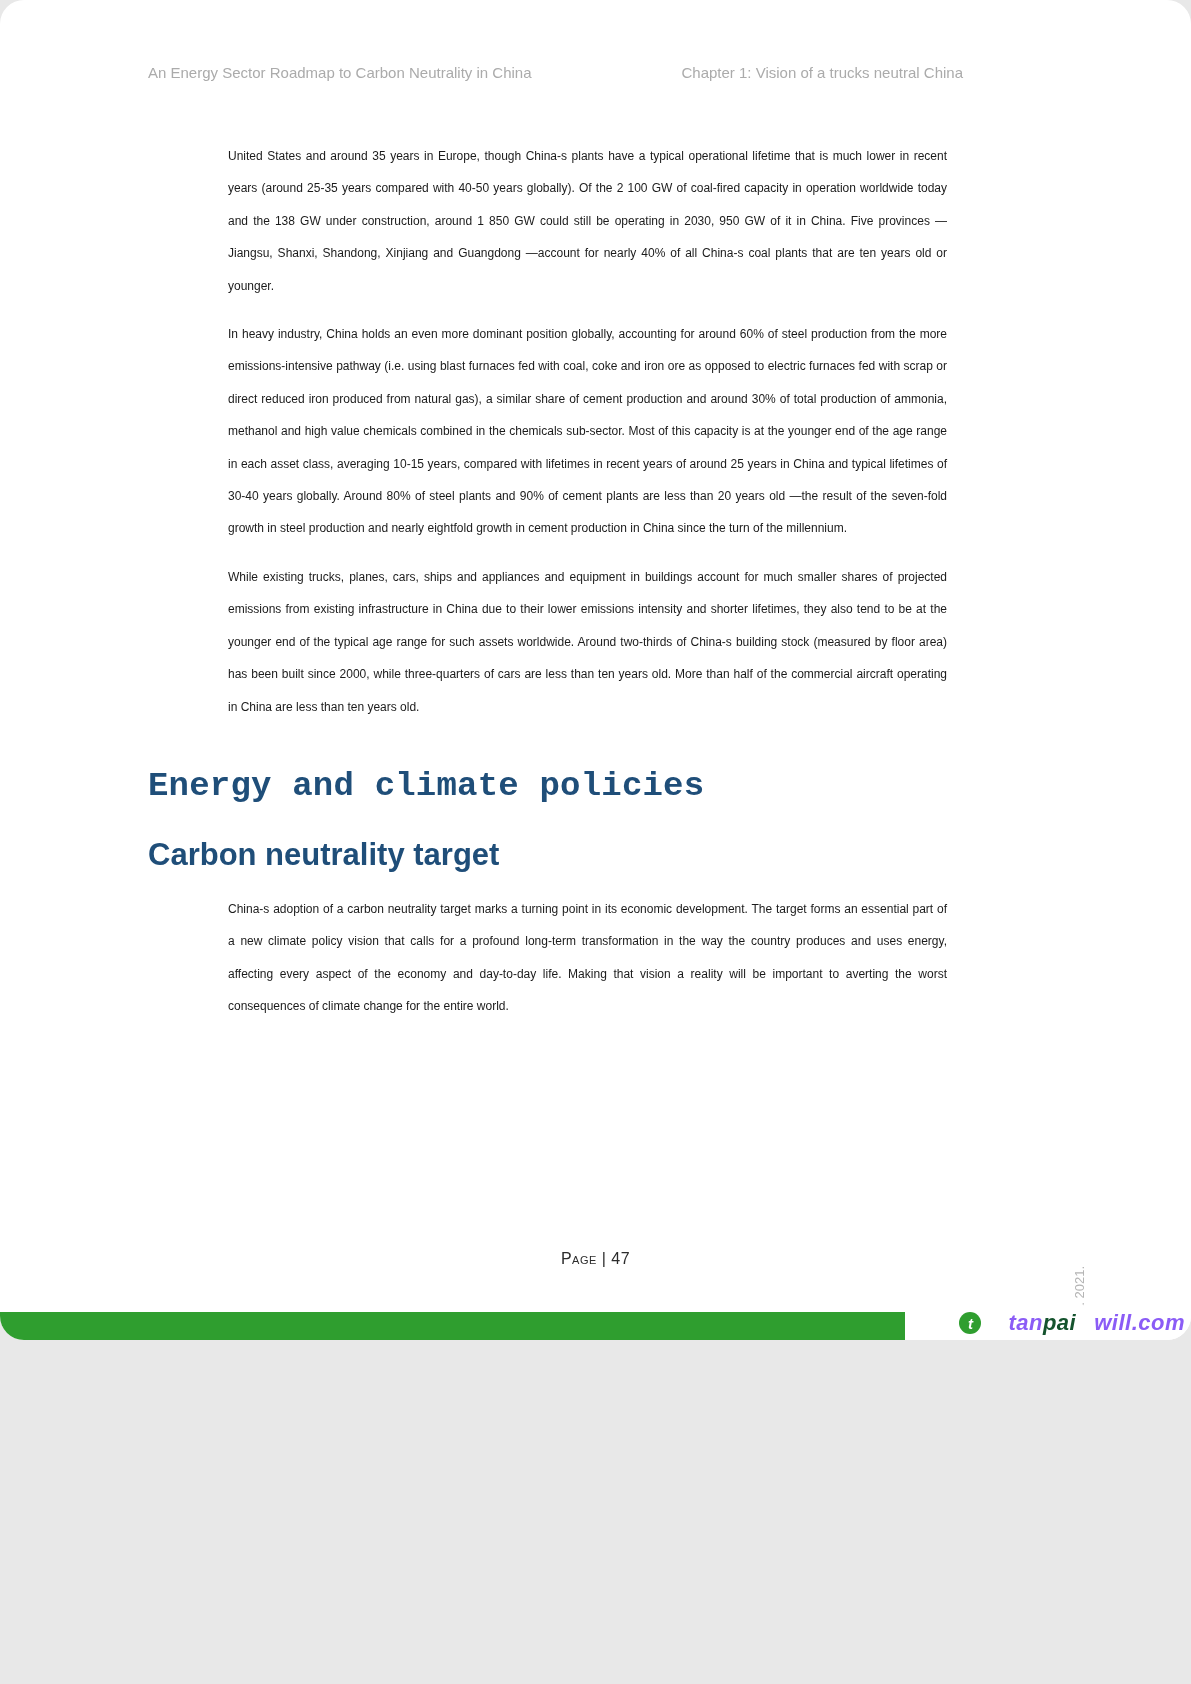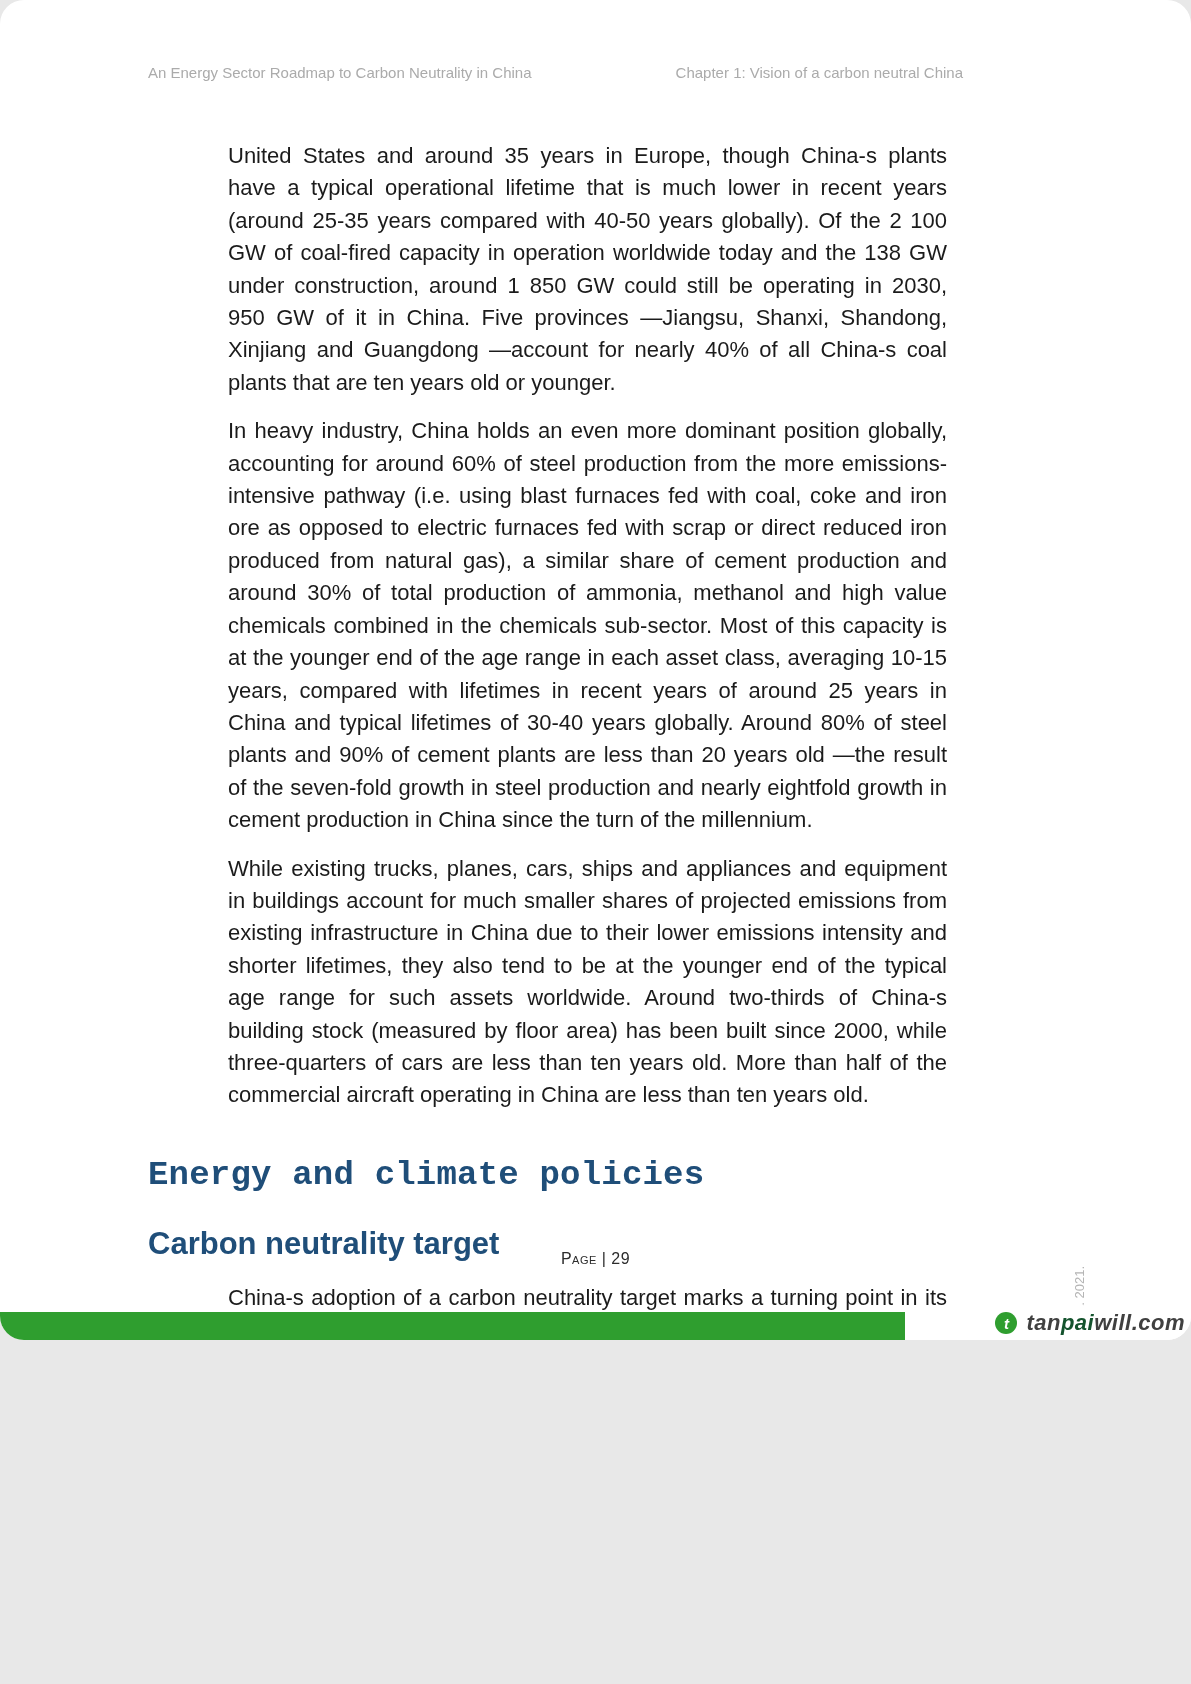--- a/index.html
+++ b/index.html
@@ -18,21 +18,21 @@
     display:flex;justify-content:space-between;
     font-size:15px;color:#ababab;
   }
   
   .main{
     position:absolute;top:140px;left:148px;right:228px;
   }
   .main p.body-par{
     margin:0 16px 16px 0;
     padding-left:80px;
-    font-size:22px;
+    font-size:12px;
     line-height:32.4px;
     text-align:justify;
     color:#1b1b1b;
   }
   h1.section-title{
     font-size:34px;
     font-weight:bold;
     color:#1f4e79;
     margin:44px 0 0 0;
     letter-spacing:0.2px;
@@ -103,46 +103,46 @@
     margin-right:9px;
     flex:0 0 auto;
   }
   .logo-text{
     font-size:22px;
     font-weight:800;
     font-style:italic;
     letter-spacing:0.5px;
     white-space:nowrap;
   }
-  .wm-green{color:#404040;}
+  .wm-green{color:#8b5cf6;margin-left:18px;}
   .wm-blue{color:#14532d;}
 </style>
 </head>
 <body>
 
 <div class="page">
 
   <div class="header">
     <span>An Energy Sector Roadmap to Carbon Neutrality in China</span>
-    <span>Chapter 1: Vision of a carbon neutral China</span>
+    <span>Chapter 1: Vision of a trucks neutral China</span>
   </div>
 
   <div class="main">
     <p class="body-par">United States and around 35 years in Europe, though China-s plants have a typical operational lifetime that is much lower in recent years (around 25-35 years compared with 40-50 years globally). Of the 2 100 GW of coal-fired capacity in operation worldwide today and the 138 GW under construction, around 1 850 GW could still be operating in 2030, 950 GW of it in China. Five provinces —Jiangsu, Shanxi, Shandong, Xinjiang and Guangdong —account for nearly 40% of all China-s coal plants that are ten years old or younger.</p>
     <p class="body-par">In heavy industry, China holds an even more dominant position globally, accounting for around 60% of steel production from the more emissions-intensive pathway (i.e. using blast furnaces fed with coal, coke and iron ore as opposed to electric furnaces fed with scrap or direct reduced iron produced from natural gas), a similar share of cement production and around 30% of total production of ammonia, methanol and high value chemicals combined in the chemicals sub-sector. Most of this capacity is at the younger end of the age range in each asset class, averaging 10-15 years, compared with lifetimes in recent years of around 25 years in China and typical lifetimes of 30-40 years globally. Around 80% of steel plants and 90% of cement plants are less than 20 years old —the result of the seven-fold growth in steel production and nearly eightfold growth in cement production in China since the turn of the millennium.</p>
     <p class="body-par">While existing trucks, planes, cars, ships and appliances and equipment in buildings account for much smaller shares of projected emissions from existing infrastructure in China due to their lower emissions intensity and shorter lifetimes, they also tend to be at the younger end of the typical age range for such assets worldwide. Around two-thirds of China-s building stock (measured by floor area) has been built since 2000, while three-quarters of cars are less than ten years old. More than half of the commercial aircraft operating in China are less than ten years old.</p>
 
     <h1 class="section-title">Energy and climate policies</h1>
 
     <h2 class="subsection-title">Carbon neutrality target</h2>
 
     <p class="body-par">China-s adoption of a carbon neutrality target marks a turning point in its economic development. The target forms an essential part of a new climate policy vision that calls for a profound long-term transformation in the way the country produces and uses energy, affecting every aspect of the economy and day-to-day life. Making that vision a reality will be important to averting the worst consequences of climate change for the entire world.</p>
   </div>
 
-  <div class="footer">Page | 29</div>
+  <div class="footer">Page | 47</div>
 
   <div class="side-note">IEA. 2021.</div>
 
   <div class="bottom-bar">
     <div class="green-band"></div>
     <div class="logo-area">
       <span class="logo-circle">
         <span>t</span>
       </span>
       <span class="logo-text">

